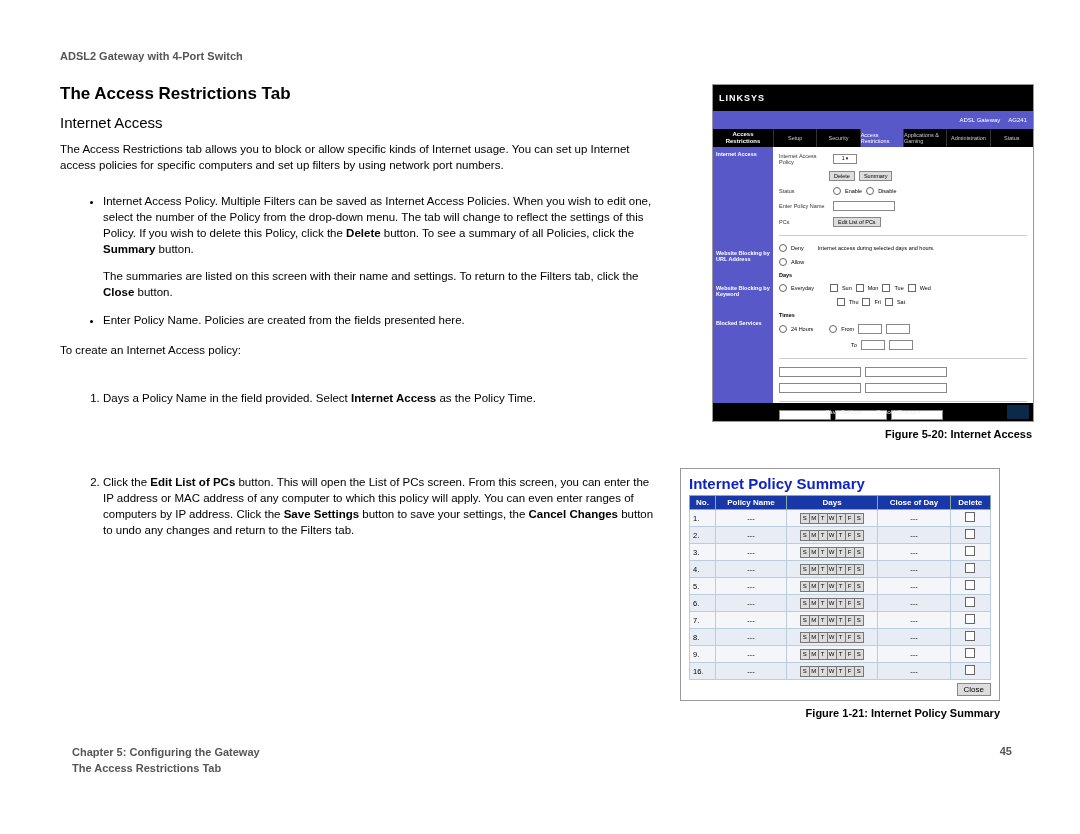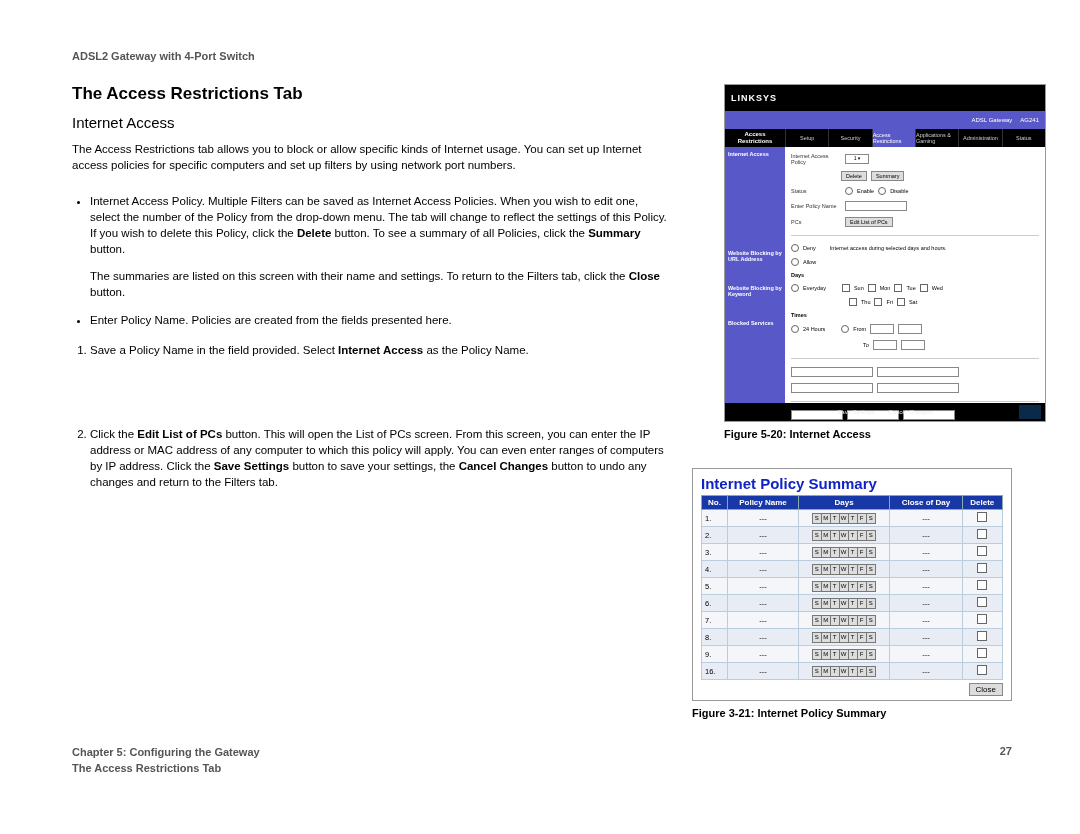--- a/index.html
+++ b/index.html
@@ -6,21 +6,21 @@
   body {
     width: 1080px;
     height: 834px;
     font-family: Arial, Helvetica, sans-serif;
     color: #000;
     position: relative;
     box-sizing: border-box;
   }
   .page {
     position: absolute;
-    left: 72px;
+    left: 60px;
     top: 50px;
     width: 940px;
   }
   .header-product {
     font-size: 11px;
     font-weight: bold;
     color: #555;
     margin-bottom: 22px;
   }
   .columns {
@@ -35,20 +35,21 @@
     margin: 0 0 10px 0;
   }
   h2.sub-title {
     font-size: 15px;
     font-weight: normal;
     margin: 0 0 10px 0;
   }
   p.intro, ul.bullets li, p.note, ol.steps li {
     font-size: 11.5px;
     line-height: 1.4;
+    margin-left: 25px;
   }
   p.intro { margin: 0 0 20px 0; }
   ul.bullets { margin: 0 0 14px 18px; padding: 0; }
   ul.bullets li { margin-bottom: 12px; }
   p.note { margin: 0 0 32px 0; }
   ol.steps { margin: 0 0 0 18px; padding: 0; }
   ol.steps li { margin-bottom: 68px; }
 
   
   .footer {
@@ -130,21 +131,21 @@
   .fig1 .bottombar {
     height: 18px; background: #000; color: #eee;
     display: flex; align-items: center; justify-content: center; gap: 14px;
     font-size: 6px;
   }
   .fig1 .cisco {
     position: absolute; right: 4px; bottom: 2px; width: 22px; height: 14px;
     background: #0b2a4a;
   }
 
-  .caption { font-size: 11px; font-weight: bold; margin: 6px 0 28px 0; text-align: left; width: 320px; }
+  .caption { font-size: 11px; font-weight: bold; margin: 6px 0 28px 0; text-align: right; width: 320px; }
 
   
   .fig2-wrap { width: 320px; }
   .fig2 {
     border: 1px solid #999; background: #fff; padding: 6px 8px 4px 8px;
     box-sizing: border-box; font-size: 8px;
   }
   .fig2 .title { color: #1024c4; font-weight: bold; font-size: 15px; margin-bottom: 3px; }
   .fig2 table { width: 100%; border-collapse: collapse; }
   .fig2 th {
@@ -182,24 +183,25 @@
 
       <ul class="bullets">
         <li>
           <span>Internet Access Policy. Multiple Filters can be saved as Internet Access Policies. When you wish to edit one, select the number of the Policy from the drop-down menu. The tab will change to reflect the settings of this Policy. If you wish to delete this Policy, click the </span><b>Delete</b><span> button. To see a summary of all Policies, click the </span><b>Summary</b><span> button.</span>
           <div style="height:10px"></div>
           <span>The summaries are listed on this screen with their name and settings. To return to the Filters tab, click the </span><b>Close</b><span> button.</span>
         </li>
         <li>Enter Policy Name. Policies are created from the fields presented here.</li>
       </ul>
 
+      <p class="note">To create an Internet Access policy:</p>
 
       <ol class="steps">
         <li>
-          <span>Save a Policy Name in the field provided. Select </span><b>Internet Access</b><span> as the Policy Name.</span>
+          <span>Days a Policy Name in the field provided. Select </span><b>Internet Access</b><span> as the Policy Time.</span>
         </li>
         <li>
           <span>Click the </span><b>Edit List of PCs</b><span> button. This will open the List of PCs screen. From this screen, you can enter the IP address or MAC address of any computer to which this policy will apply. You can even enter ranges of computers by IP address. Click the </span><b>Save Settings</b><span> button to save your settings, the </span><b>Cancel Changes</b><span> button to undo any changes and return to the Filters tab.</span>
         </li>
       </ol>
     </div>
 
     <div class="col-right">
 
       <div class="fig1-wrap">
@@ -495,26 +497,26 @@
                     </span></td>
                   <td>---</td>
                   <td class="chkcell"><span></span></td>
                 </tr>
               </tbody>
           </table>
           <div style="overflow:hidden">
               <span class="closebtn">Close</span>
             </div>
         </div>
-        <div class="caption">Figure 3-21: Internet Policy Summary</div>
+        <div class="caption">Figure 1-21: Internet Policy Summary</div>
       </div>
 
     </div>
   </div>
 </div>
 
 <div class="footer">
   <div class="left">
     <div>Chapter 5: Configuring the Gateway</div>
     <div>The Access Restrictions Tab</div>
   </div>
-  <div>27</div>
+  <div>45</div>
 </div>
 
 </body></html>

